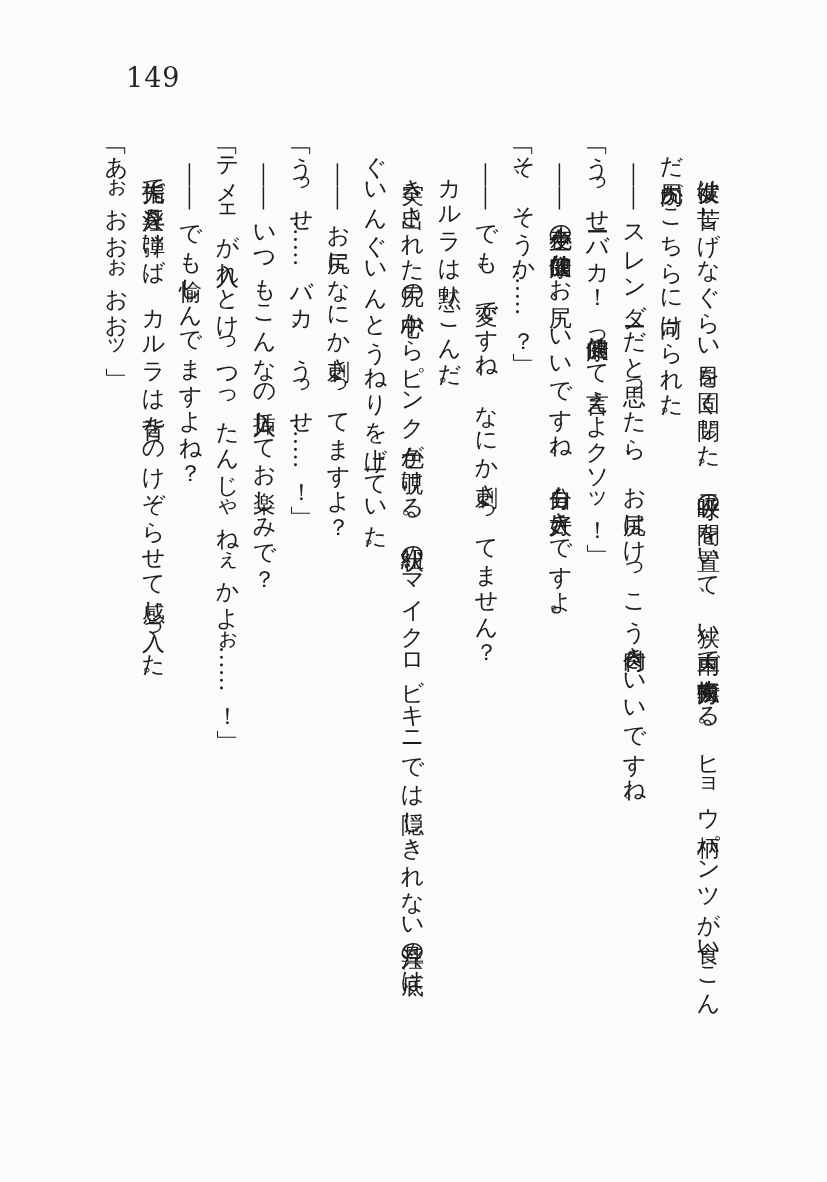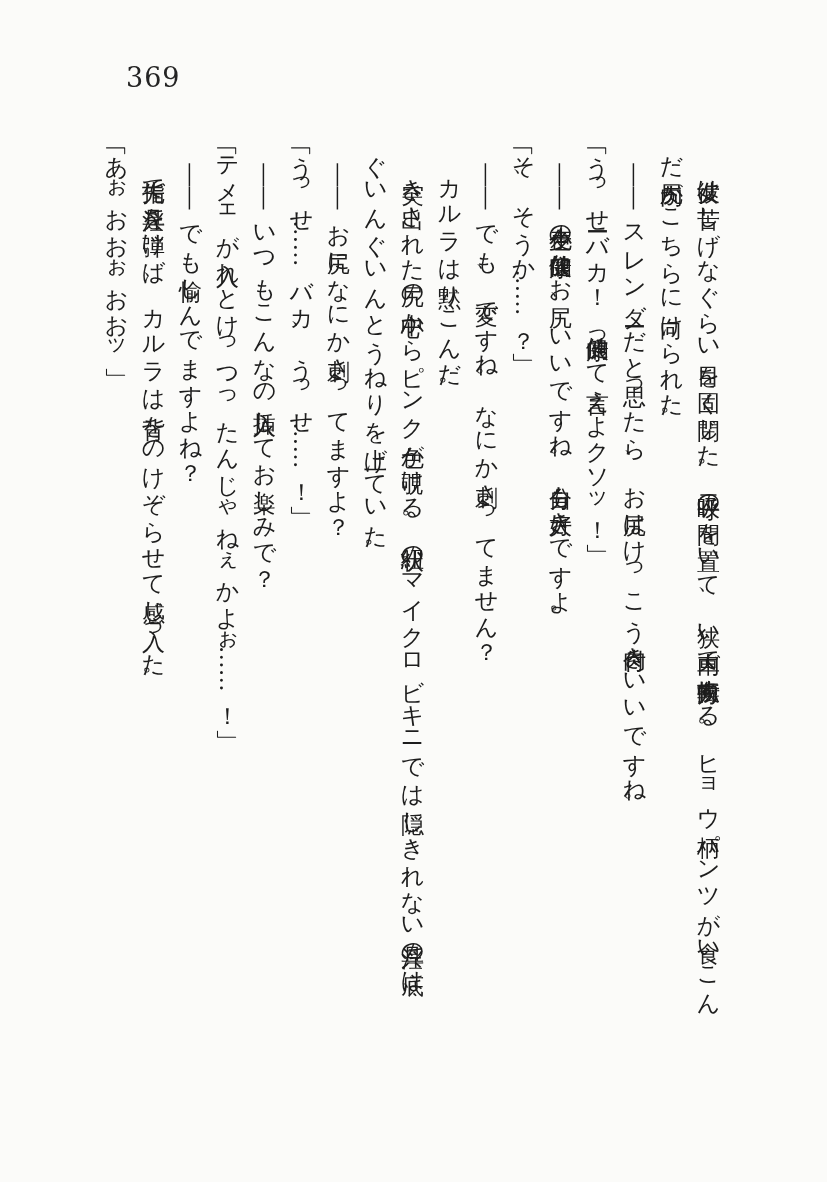--- a/index.html
+++ b/index.html
@@ -38,21 +38,21 @@
   .body-text p {
     margin: 0;
     padding: 0;
   }
 </style>
 </head>
 <body>
 
 <div class="page">
 
-  <div class="page-number">369</div>
+  <div class="page-number">149</div>
 
   <div class="body-text">
     <p>　彼女は苦しげなぐらい目を固く閉じた。二呼吸の間を置いて、狭い車内で方向転換する。ヒョウ柄パンツが食いこんだ肉尻がこちらに向けられた。</p>
     <p>　――スレンダーだと思ったら、お尻はけっこう肉付きいいですね。</p>
     <p>「うっせーバカ！　健康的って言えよクソッ！」</p>
     <p>　――小麦色の健康的なお尻、いいですね。自分も大好きですよ。</p>
     <p>「そ、そうか……？」</p>
     <p>　――でも、変ですね。なにか刺さってません？</p>
     <p>　カルラは黙りこんだ。</p>
     <p>　突き出された尻の中心からピンク色が覗ける。紐状のマイクロビキニでは隠しきれない淫具の底は、ぐいんぐいんとうねりを上げていた。</p>

